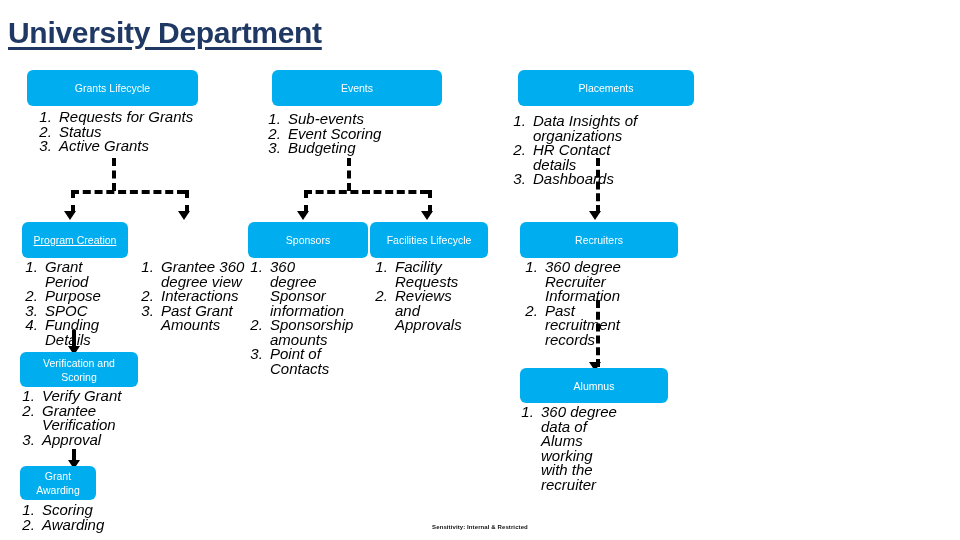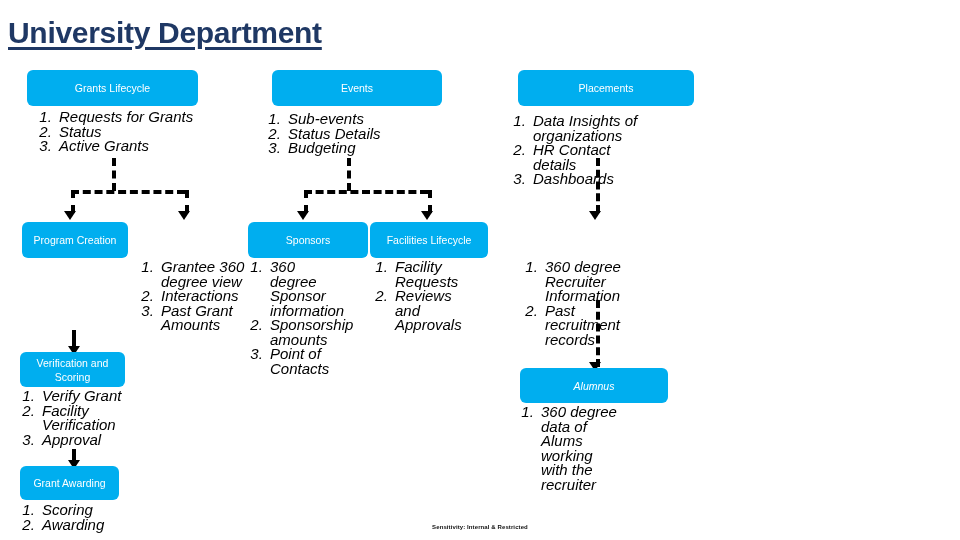--- a/index.html
+++ b/index.html
@@ -116,21 +116,21 @@
       <li>Active Grants</li>
     </ol>
   </div>
 
   <div class="node" style="left:272px; top:70px; width:170px; height:36px;">
     <span>Events</span>
   </div>
   <div class="list" style="left:265px; top:112px; width:175px;">
     <ol>
       <li>Sub-events</li>
-      <li>Status Details</li>
+      <li>Event Scoring</li>
       <li>Budgeting</li>
     </ol>
   </div>
 
   <div class="node" style="left:518px; top:70px; width:176px; height:36px;">
     <span>Placements</span>
   </div>
   <div class="list" style="left:510px; top:114px; width:140px;">
     <ol>
       <li>Data Insights of organizations</li>
@@ -149,22 +149,30 @@
   <div class="vline" style="left:347px; top:158px; height:33px;"></div>
   <div class="hline" style="left:304px; top:190px; width:124px;"></div>
   <div class="vline" style="left:304px; top:190px; height:23px;"></div>
   <div class="arrowhead" style="left:297px; top:211px;"></div>
   <div class="vline" style="left:428px; top:190px; height:23px;"></div>
   <div class="arrowhead" style="left:421px; top:211px;"></div>
 
   <div class="vline" style="left:596px; top:158px; height:55px;"></div>
   <div class="arrowhead" style="left:589px; top:211px;"></div>
 
-  <div class="node" style="left:22px; top:222px; width:106px; height:36px;">
+  <div class="node" style="left:22px; top:222px; width:106px; height:36px;text-decoration:underline;">
     <span>Program Creation</span>
+  </div>
+  <div class="list" style="left:22px; top:260px; width:108px;">
+    <ol>
+      <li>Grant Period</li>
+      <li>Purpose</li>
+      <li>SPOC</li>
+      <li>Funding Details</li>
+    </ol>
   </div>
 
   <div class="list" style="left:138px; top:260px; width:110px;">
     <ol>
       <li>Grantee 360 degree view</li>
       <li>Interactions</li>
       <li>Past Grant Amounts</li>
     </ol>
   </div>
 
@@ -182,58 +190,61 @@
   <div class="node" style="left:370px; top:222px; width:118px; height:36px;">
     <span>Facilities Lifecycle</span>
   </div>
   <div class="list" style="left:372px; top:260px; width:104px;">
     <ol>
       <li>Facility Requests</li>
       <li>Reviews and Approvals</li>
     </ol>
   </div>
 
+  <div class="node" style="left:520px; top:222px; width:158px; height:36px;">
+    <span>Recruiters</span>
+  </div>
   <div class="list" style="left:522px; top:260px; width:112px;">
     <ol>
       <li>360 degree Recruiter Information</li>
       <li>Past recruitment records</li>
     </ol>
   </div>
 
   <div class="vline-solid" style="left:72px; top:330px; height:18px;"></div>
   <div class="arrowhead" style="left:68px; top:346px;"></div>
 
   <div class="vline" style="left:596px; top:300px; height:67px;"></div>
   <div class="arrowhead" style="left:589px; top:362px;"></div>
 
-  <div class="node" style="left:20px; top:352px; width:105px; height:35px;">
+  <div class="node" style="left:20px; top:352px; width:118px; height:35px;">
     <span>Verification and Scoring</span>
   </div>
   <div class="list" style="left:19px; top:389px; width:105px;">
     <ol>
       <li>Verify Grant</li>
-      <li>Facility Verification</li>
+      <li>Grantee Verification</li>
       <li>Approval</li>
     </ol>
   </div>
 
   <div class="vline-solid" style="left:72px; top:449px; height:13px;"></div>
   <div class="arrowhead" style="left:68px; top:460px;"></div>
 
-  <div class="node" style="left:20px; top:466px; width:99px; height:34px;">
+  <div class="node" style="left:20px; top:466px; width:76px; height:34px;">
     <span>Grant Awarding</span>
   </div>
   <div class="list" style="left:19px; top:503px; width:105px;">
     <ol>
       <li>Scoring</li>
       <li>Awarding</li>
     </ol>
   </div>
 
-  <div class="node" style="left:520px; top:368px; width:148px; height:35px;font-style:italic;">
+  <div class="node" style="left:520px; top:368px; width:148px; height:35px;">
     <span>Alumnus</span>
   </div>
   <div class="list" style="left:518px; top:405px; width:100px;">
     <ol>
       <li>360 degree data of Alums working with the recruiter</li>
     </ol>
   </div>
 
   <div class="footer">Sensitivity: Internal &amp; Restricted</div>
 

